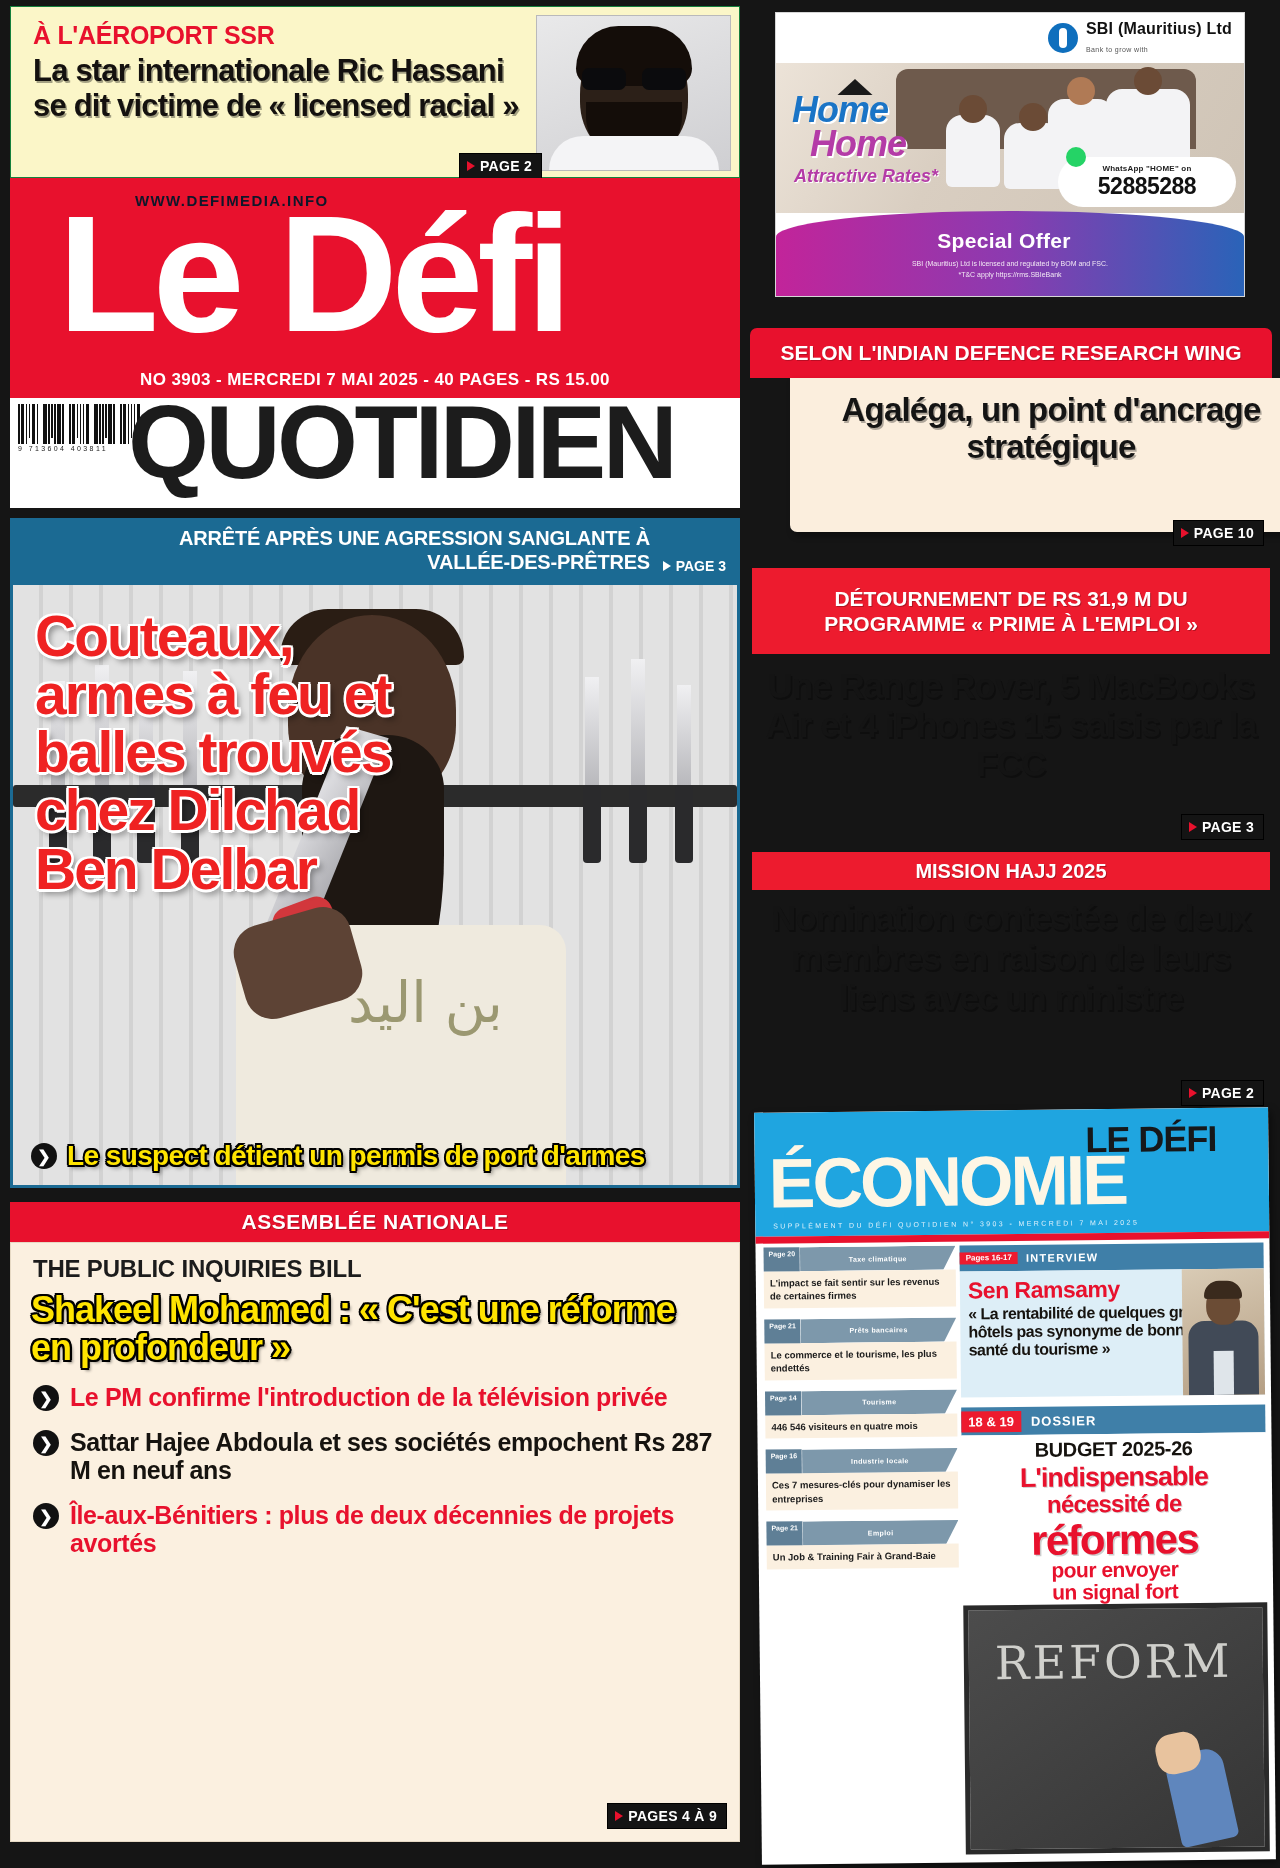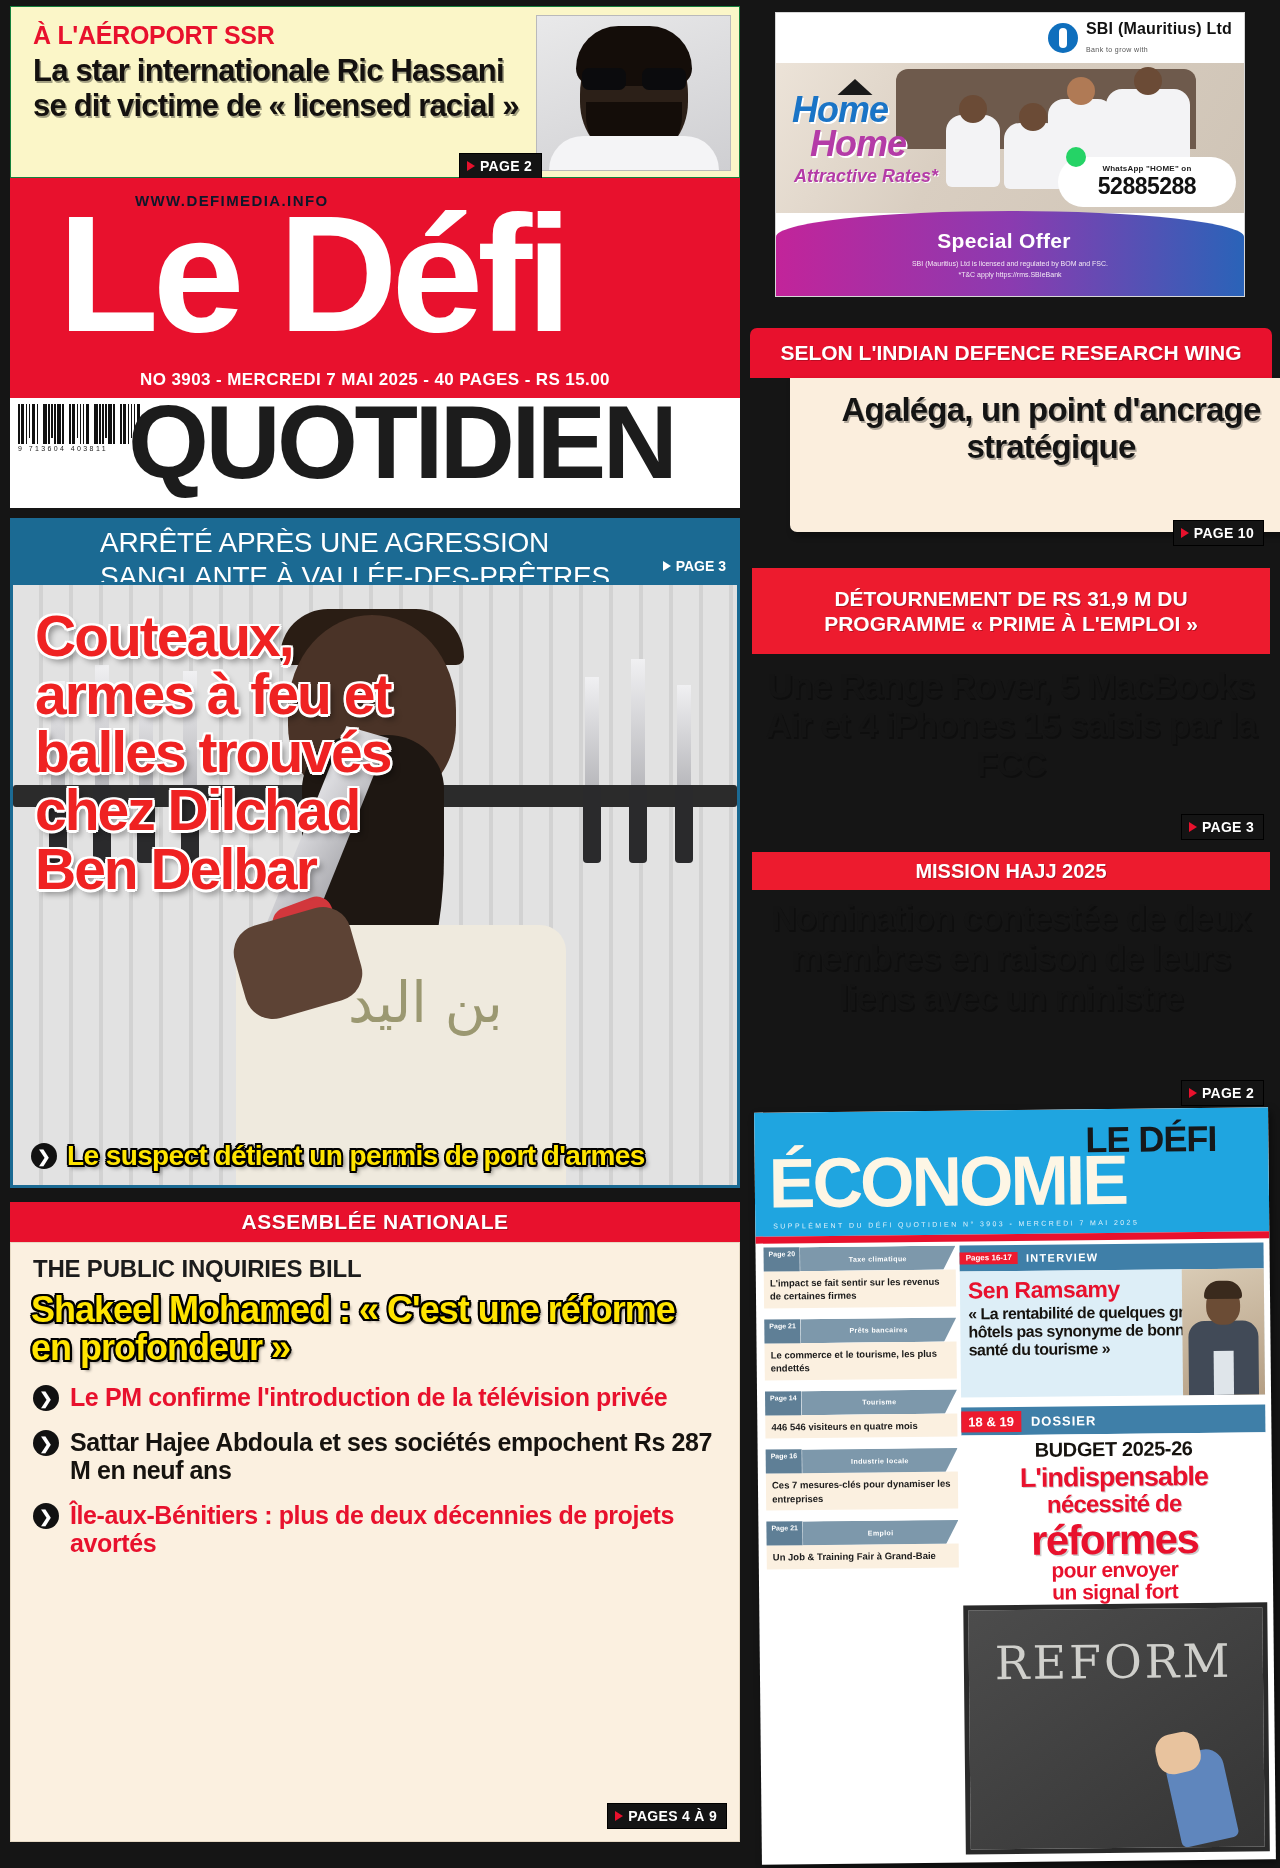--- a/index.html
+++ b/index.html
@@ -85,22 +85,22 @@
   .quotidien {
     position:absolute; left:118px; top:-8px;
     font-size:104px; font-weight:bold; color:#1c1c1c; letter-spacing:-3.5px; line-height:1;
   }
 
   
   .blue-kicker {
     position:absolute; left:0; top:512px; width:730px; height:64px;
     background:#1b6a93; color:#fff;
   }
-  .bk-text { position:absolute; left:0; right:0; top:8px; text-align:left;
-    font-size:28px; font-weight:normal; line-height:1.2; letter-spacing:-0.2px; padding:0 90px; }
+  .bk-text { position:absolute; left:0; right:0; top:8px; text-align:right;
+    font-size:20px; font-weight:bold; line-height:1.2; letter-spacing:-0.2px; padding:0 90px; }
   .bk-page { position:absolute; right:14px; bottom:8px; background:transparent; border:none;
     display:inline-flex; align-items:center; gap:5px; color:#fff; font-size:14px; font-weight:bold; }
   .bk-page .tri { width:0;height:0;border-left:8px solid #fff;border-top:5px solid transparent;border-bottom:5px solid transparent; }
 
   
   .main-photo {
     position:absolute; left:0; top:576px; width:730px; height:606px;
     background:linear-gradient(180deg,#d9d9d9 0%,#cfcfcf 35%,#c6c6c6 100%);
     border:3px solid #1b6a93; overflow:hidden;
   }

